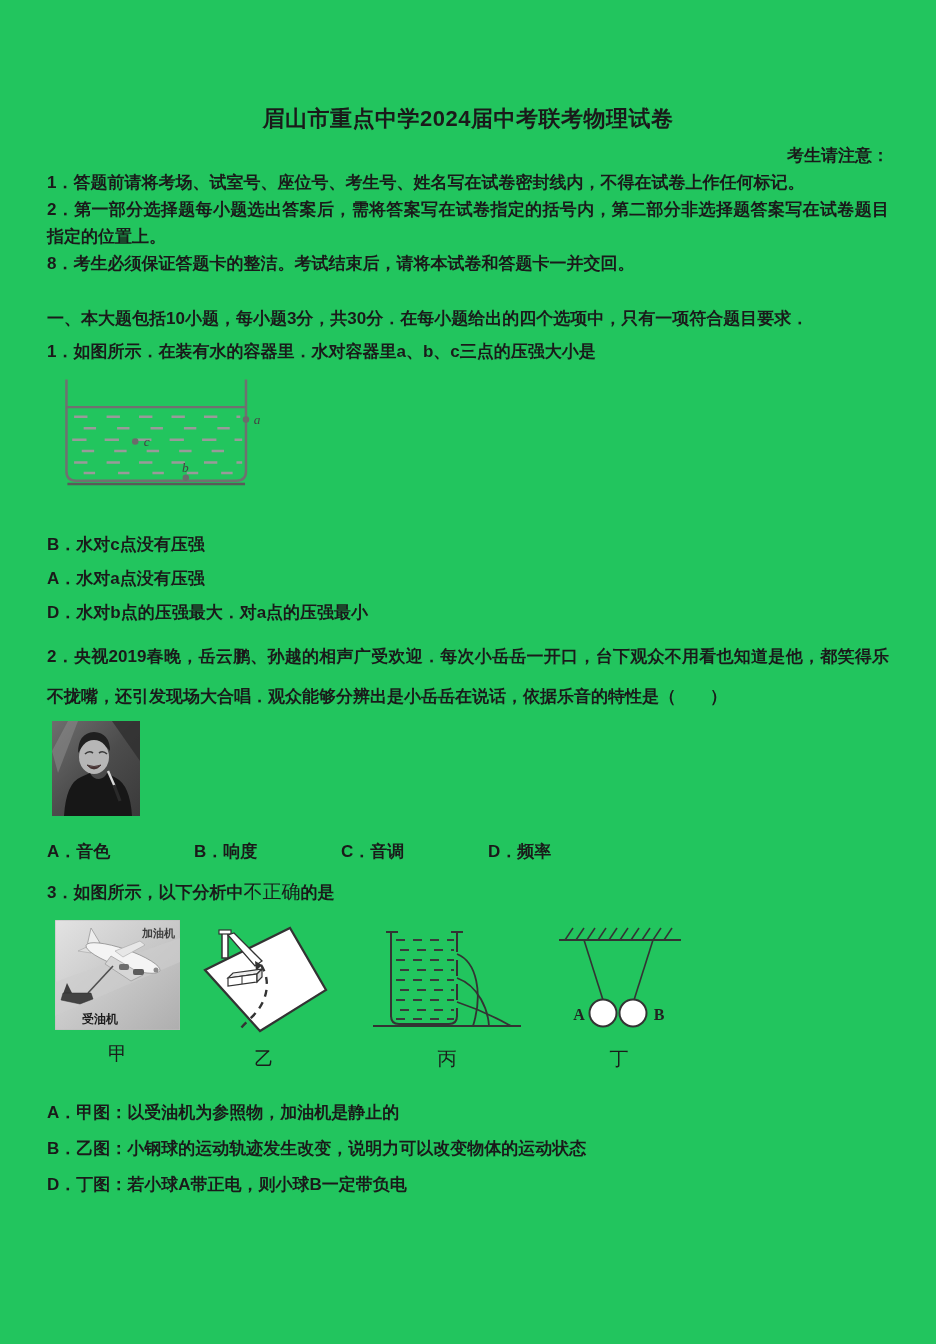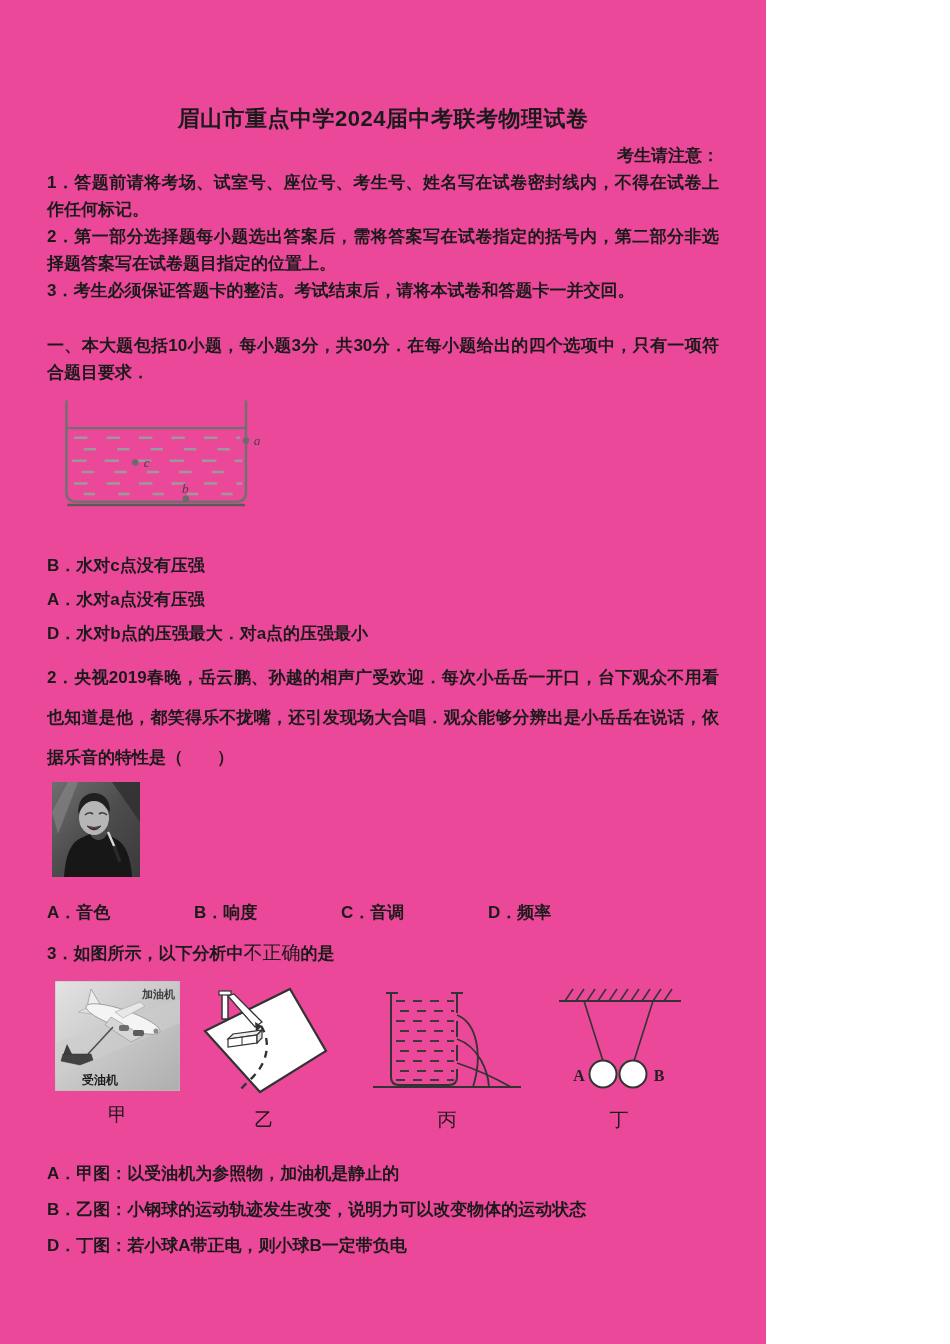--- a/index.html
+++ b/index.html
@@ -4,23 +4,23 @@
 <style>
   * { box-sizing: border-box; margin: 0; padding: 0; }
   html, body { background: #ffffff; }
   body {
     width: 950px; height: 1344px;
     font-family: "Liberation Sans", "DejaVu Sans", sans-serif;
     color: #1a1a1a;
     overflow: hidden;
   }
   .page {
-    width: 766px; height: 1344px;
+    width: 936px; height: 1344px;
     padding: 106px 47px 30px 47px;
-    background: #ec4899;
+    background: #22c55e;
   }
   .title {
     text-align: center;
     font-size: 22px;
     font-weight: 800;
     line-height: 26px;
     margin-bottom: 10px;
     letter-spacing: 0.5px;
   }
   .para {
@@ -65,25 +65,26 @@
 </head>
 <body>
 
 <div class="page">
 
   <div class="title">眉山市重点中学2024届中考联考物理试卷</div>
 
   <div class="notice-heading">考生请注意：</div>
   <div class="para">1．答题前请将考场、试室号、座位号、考生号、姓名写在试卷密封线内，不得在试卷上作任何标记。</div>
   <div class="para">2．第一部分选择题每小题选出答案后，需将答案写在试卷指定的括号内，第二部分非选择题答案写在试卷题目指定的位置上。</div>
-  <div class="para">3．考生必须保证答题卡的整洁。考试结束后，请将本试卷和答题卡一并交回。</div>
+  <div class="para">8．考生必须保证答题卡的整洁。考试结束后，请将本试卷和答题卡一并交回。</div>
 
   <div class="para section-heading">一、本大题包括10小题，每小题3分，共30分．在每小题给出的四个选项中，只有一项符合题目要求．</div>
 
   
+  <div class="para q-stem">1．如图所示．在装有水的容器里．水对容器里a、b、c三点的压强大小是</div>
 
   <svg class="fig-q1" viewBox="0 0 222 118" xmlns="http://www.w3.org/2000/svg">
 
     <path d="M12,4 L12,100 Q12,110 22,110 L190,110 Q200,110 200,100 L200,4" fill="none" stroke="#707070" stroke-width="2.6"></path>
     <line x1="13" y1="113.5" x2="199" y2="113.5" stroke="#5a5a5a" stroke-width="2.6"></line>
 
     <line x1="12" y1="33" x2="200" y2="33" stroke="#707070" stroke-width="2.4"></line>
 
     <g stroke="#9a9a9a" stroke-width="2.6">
       <line x1="20" y1="43" x2="194" y2="43" stroke-dasharray="14 20"></line>

